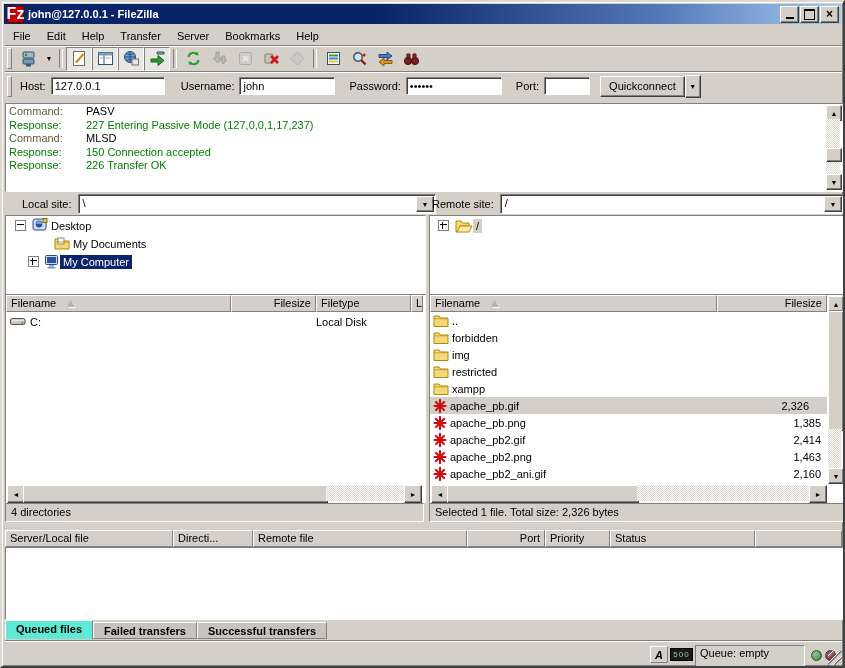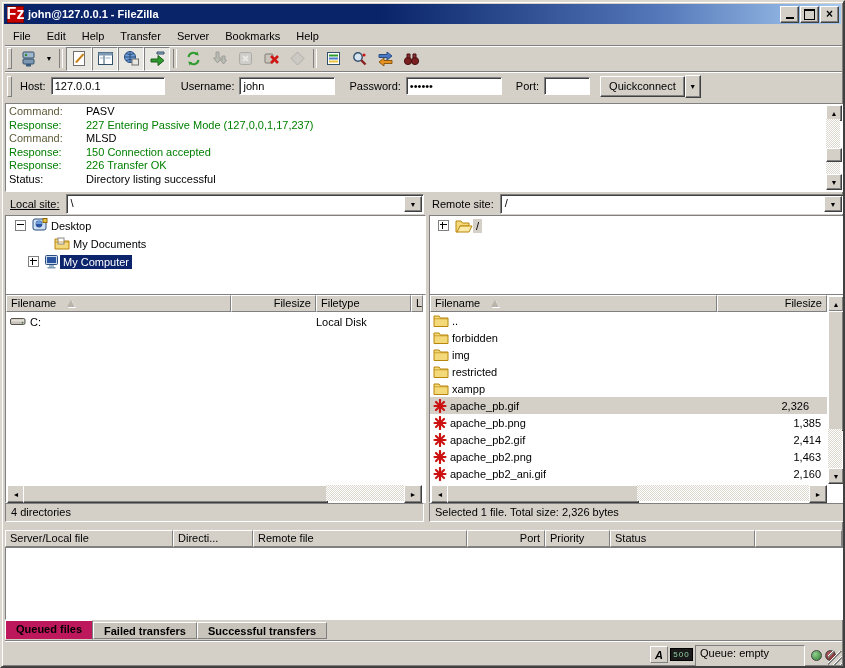--- a/index.html
+++ b/index.html
@@ -68,21 +68,21 @@
   .fname{margin-left:3px;white-space:nowrap;}
   .fsize{position:absolute;text-align:right;}
   .hsb{position:absolute;height:16px;bottom:1px;}
   .hbtn{position:absolute;top:0;width:16px;height:16px;display:flex;align-items:center;justify-content:center;font-size:7px;}
   .pstat{top:501px;height:19px;background:#D4D0C8;padding:2px 5px;box-sizing:border-box;}
   .qhdr{top:528px;height:17px;}
   .qbody{left:3px;top:545px;width:837px;height:71px;background:#fff;}
   .tabs{left:3px;top:618px;height:20px;display:flex;align-items:flex-start;}
   .tab{height:17px;padding:2px 10px 0 10px;box-sizing:border-box;background:#C8C4BC;margin-top:2px;
        border:1px solid;border-color:#fff #808080 #808080 #fff;font-weight:bold;}
-  .tab.active{height:20px;margin-top:0;background:#be185d;font-weight:bold;border-bottom-color:#D4D0C8;}
+  .tab.active{height:20px;margin-top:0;background:#5eead4;font-weight:bold;border-bottom-color:#D4D0C8;}
   .statusbar{left:3px;top:641px;width:837px;height:22px;}
   .ttype{left:645px;top:3px;width:16px;height:15px;display:flex;align-items:center;justify-content:center;
          font-weight:bold;font-style:italic;font-size:11px;border:1px solid;border-color:#fff #808080 #808080 #fff;}
   .badge{left:665px;top:5px;width:21px;height:11px;background:#1a1a1a;color:#8fd0a0;font-size:8px;
          display:flex;align-items:center;justify-content:center;letter-spacing:1px;border:1px solid #000;}
   .qpanel{left:690px;top:2px;width:110px;height:28px;padding:1px 4px;box-sizing:border-box;
           border:1px solid;border-color:#808080 #fff #fff #808080;background:#D4D0C8;}
   .led{top:7px;width:9px;height:9px;border-radius:50%;border:1px solid #444;}
   .grip2{right:0;bottom:0;width:14px;height:14px;
          background:repeating-linear-gradient(135deg,transparent 0 3px,#fff 3px 4px,#808080 4px 5px);}
@@ -245,32 +245,31 @@
       </div>
   </div>
 
   <div class="abs logpane inset">
     <div style="padding-top:1px;">
       <div class="logline"><span class="loglabel lc">Command:</span><span class="lct">PASV</span></div>
       <div class="logline"><span class="loglabel lr">Response:</span><span class="lrt">227 Entering Passive Mode (127,0,0,1,17,237)</span></div>
       <div class="logline"><span class="loglabel lc">Command:</span><span class="lct">MLSD</span></div>
       <div class="logline"><span class="loglabel lr">Response:</span><span class="lrt">150 Connection accepted</span></div>
       <div class="logline"><span class="loglabel lr">Response:</span><span class="lrt">226 Transfer OK</span></div>
-      <div class="logline"><span class="loglabel ls">Status:</span><span class="lst">Directory listing successful</span></div>
     </div>
     <div class="vsb">
       <div class="sbtn raised" style="top:0;">▲</div>
       <div class="strack" style="top:14px;bottom:40px;"></div>
       <div class="sthumb raised" style="bottom:28px;height:12px;"></div>
       <div class="strack" style="bottom:14px;height:14px;"></div>
       <div class="sbtn raised" style="top:auto;bottom:0;">▼</div>
     </div>
   </div>
 
-  <div class="abs siterow" style="left:3px;width:419px;text-decoration:underline;">
+  <div class="abs siterow" style="left:15px;width:419px;">
     <span style="padding:0 6px 0 5px;">Local site:</span>
     <div class="combo" style="flex:1;">
       <span class="comboval">\</span>
       <div class="combodd raised">
           <span>▼</span>
         </div>
     </div>
   </div>
   <div class="abs siterow" style="left:427px;width:415px;">
     <span style="padding:0 6px 0 3px;">Remote site:</span>

